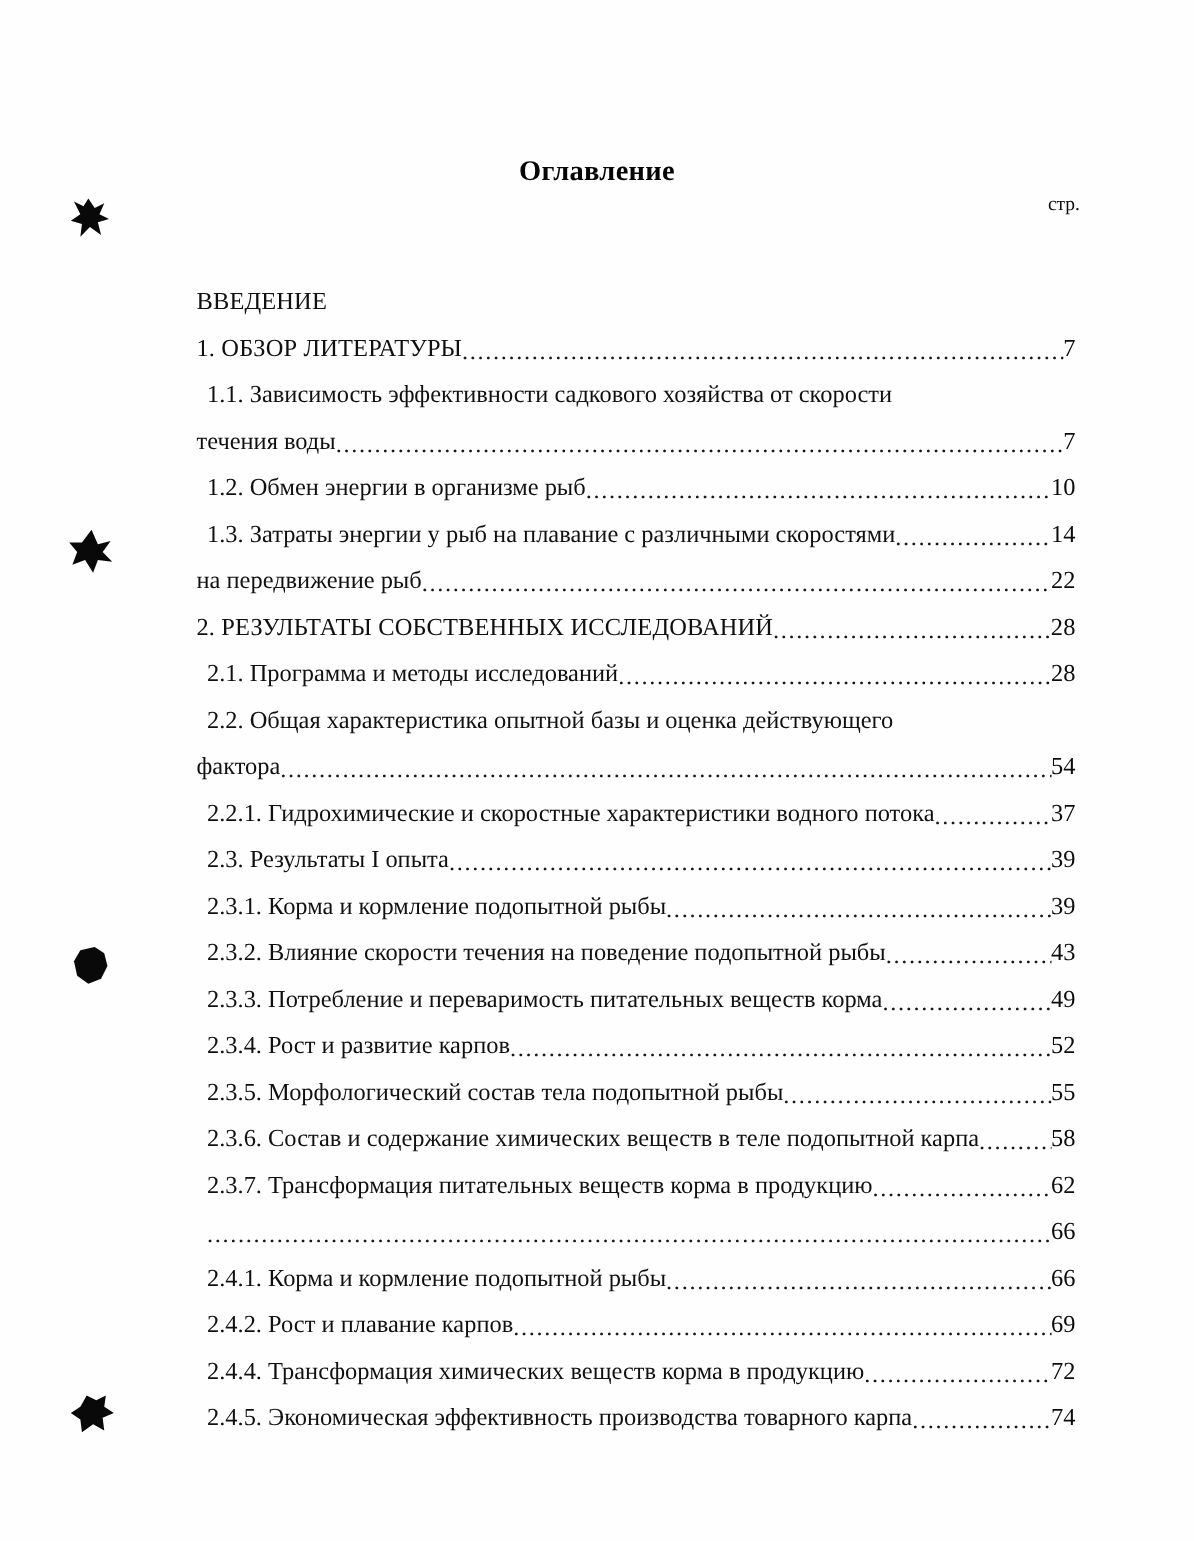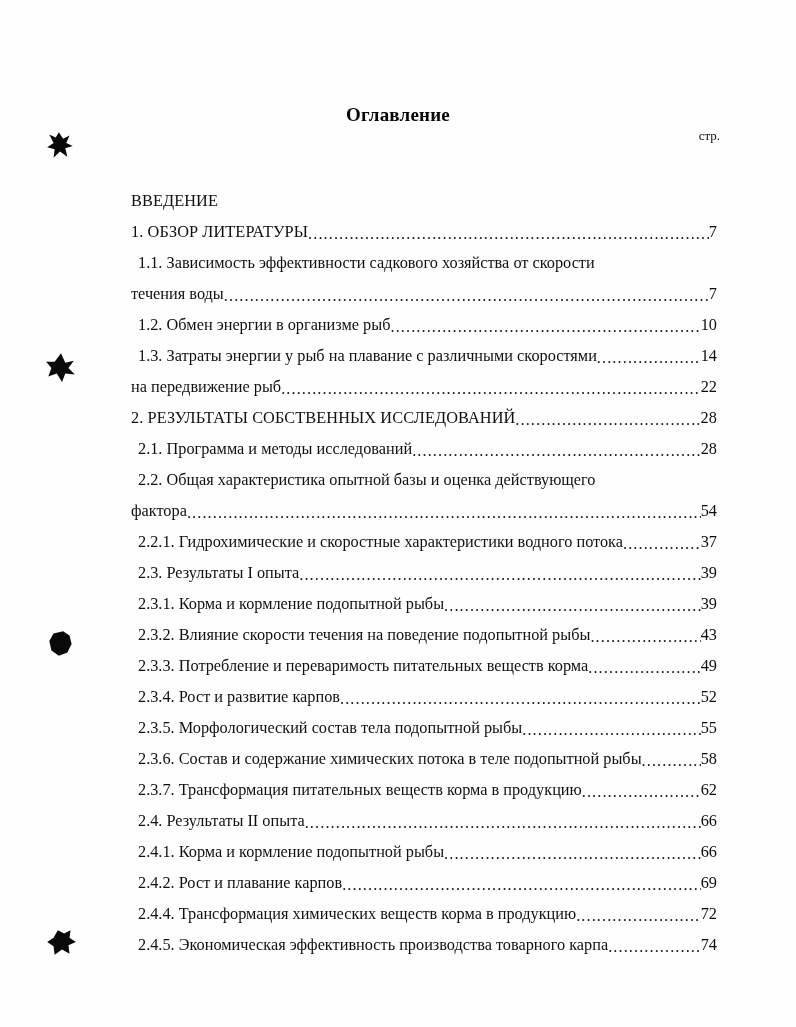--- a/index.html
+++ b/index.html
@@ -194,31 +194,30 @@
         <span class="toc-label">2.3.4. Рост и развитие карпов</span>
         <span class="toc-leader"></span>
         <span class="toc-page">52</span>
       </div>
       <div class="toc-row indent">
         <span class="toc-label">2.3.5. Морфологический состав тела подопытной рыбы</span>
         <span class="toc-leader"></span>
         <span class="toc-page">55</span>
       </div>
       <div class="toc-row indent">
-        <span class="toc-label">2.3.6. Состав и содержание химических потока в теле подопытной рыбы</span>
+        <span class="toc-label">2.3.6. Состав и содержание химических веществ в теле подопытной карпа</span>
         <span class="toc-leader"></span>
         <span class="toc-page">58</span>
       </div>
       <div class="toc-row indent">
         <span class="toc-label">2.3.7.  Трансформация питательных веществ корма в продукцию</span>
         <span class="toc-leader"></span>
         <span class="toc-page">62</span>
       </div>
       <div class="toc-row indent">
-        <span class="toc-label">2.4. Результаты II опыта</span>
         <span class="toc-leader"></span>
         <span class="toc-page">66</span>
       </div>
       <div class="toc-row indent">
         <span class="toc-label">2.4.1. Корма и кормление подопытной рыбы</span>
         <span class="toc-leader"></span>
         <span class="toc-page">66</span>
       </div>
       <div class="toc-row indent">
         <span class="toc-label">2.4.2. Рост и плавание карпов</span>

